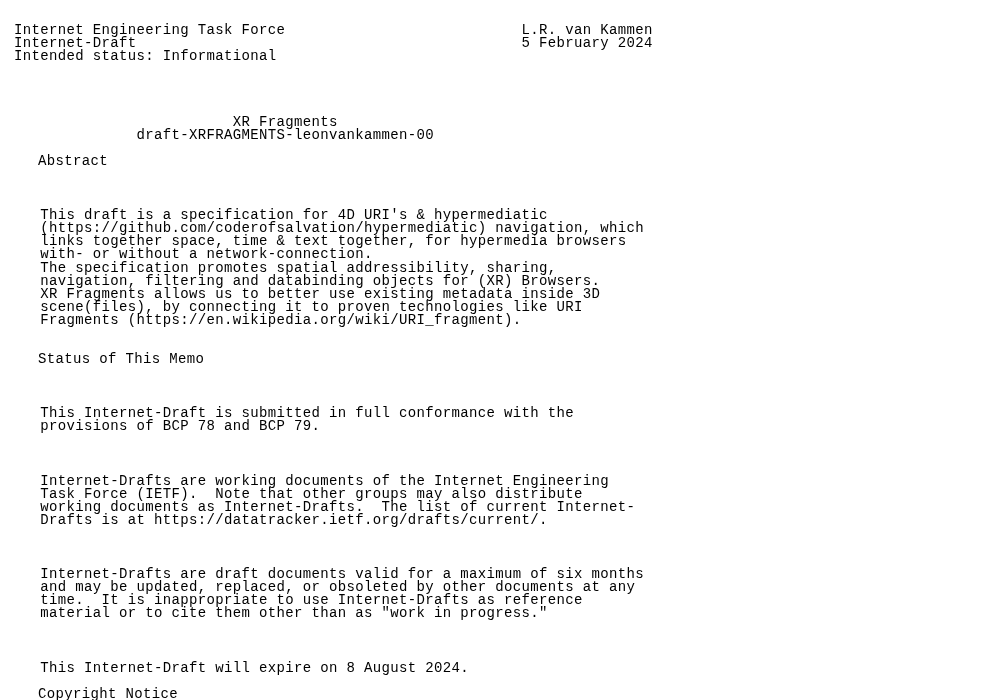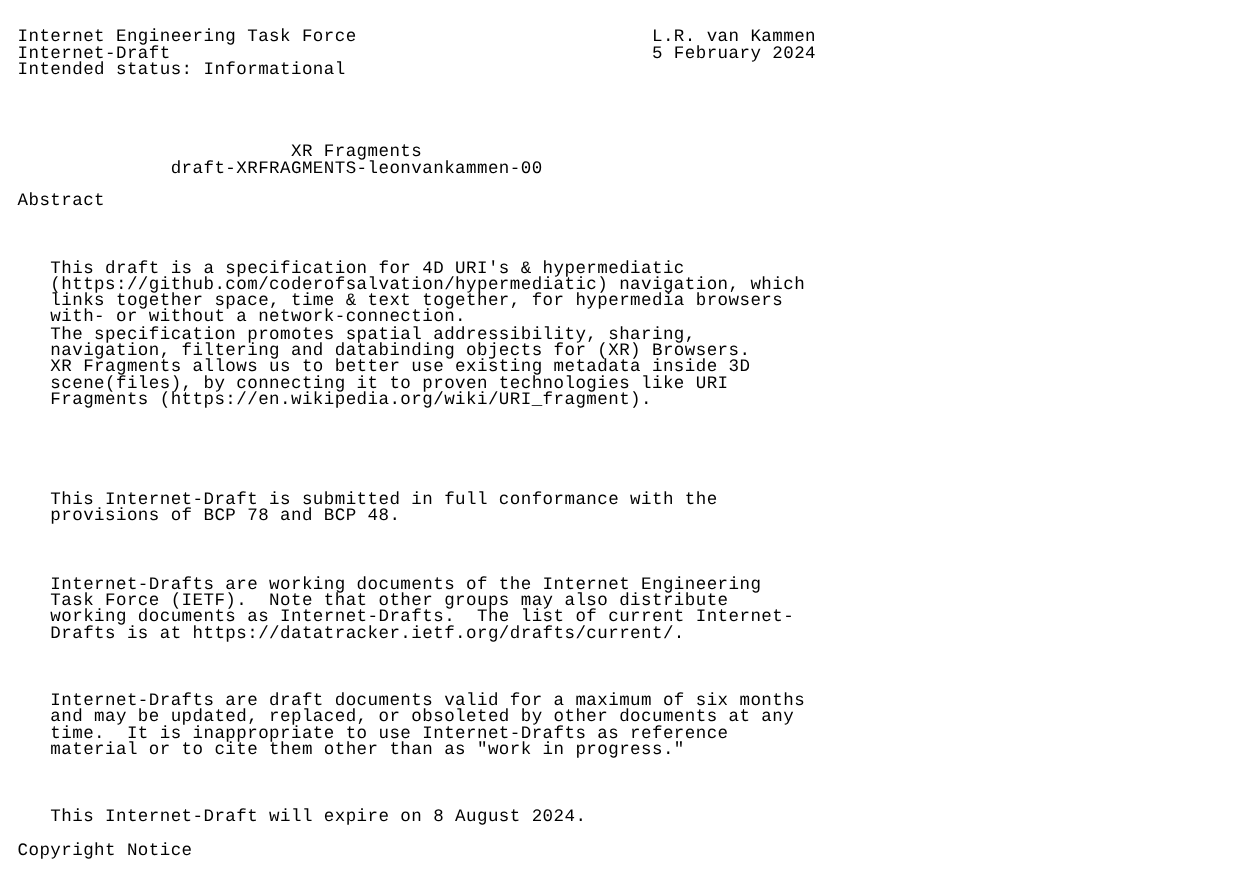--- a/index.html
+++ b/index.html
@@ -36,20 +36,21 @@
     display: block;
     white-space: pre;
   }
   .blank {
     display: block;
     height: 13.1px;
   }
   .section-title {
     display: block;
     white-space: pre;
+    margin-left: 24px;
   }
   .para {
     display: block;
     white-space: pre;
     margin-top: 28px;
   }
   .center {
     display: block;
     white-space: pre;
   }
@@ -59,21 +60,21 @@
 
 <div class="page">
   <pre class="doc"><span class="hdr-row">Internet Engineering Task Force                           L.R. van Kammen</span><span class="hdr-row">Internet-Draft                                            5 February 2024</span><span class="hdr-row">Intended status: Informational</span><span class="blank"></span><span class="blank"></span><span class="blank"></span><span class="blank"></span><span class="center">                         XR Fragments</span><span class="center">              draft-XRFRAGMENTS-leonvankammen-00</span><span class="blank"></span><span class="section-title">Abstract</span><span class="blank"></span><span class="para">   This draft is a specification for 4D URI's &amp; hypermediatic
    (https://github.com/coderofsalvation/hypermediatic) navigation, which
    links together space, time &amp; text together, for hypermedia browsers
    with- or without a network-connection.
    The specification promotes spatial addressibility, sharing,
    navigation, filtering and databinding objects for (XR) Browsers.
    XR Fragments allows us to better use existing metadata inside 3D
    scene(files), by connecting it to proven technologies like URI
-   Fragments (https://en.wikipedia.org/wiki/URI_fragment).</span><span class="blank"></span><span class="blank"></span><span class="blank"></span><span class="para">   This Internet-Draft is submitted in full conformance with the
-   provisions of BCP 78 and BCP 48.</span><span class="blank"></span><span class="para">   Internet-Drafts are working documents of the Internet Engineering
+   Fragments (https://en.wikipedia.org/wiki/URI_fragment).</span><span class="blank"></span><span class="blank"></span><span class="section-title">Status of This Memo</span><span class="blank"></span><span class="para">   This Internet-Draft is submitted in full conformance with the
+   provisions of BCP 78 and BCP 79.</span><span class="blank"></span><span class="para">   Internet-Drafts are working documents of the Internet Engineering
    Task Force (IETF).  Note that other groups may also distribute
    working documents as Internet-Drafts.  The list of current Internet-
    Drafts is at https://datatracker.ietf.org/drafts/current/.</span><span class="blank"></span><span class="para">   Internet-Drafts are draft documents valid for a maximum of six months
    and may be updated, replaced, or obsoleted by other documents at any
    time.  It is inappropriate to use Internet-Drafts as reference
    material or to cite them other than as "work in progress."</span><span class="blank"></span><span class="para">   This Internet-Draft will expire on 8 August 2024.</span><span class="blank"></span><span class="section-title">Copyright Notice</span><span class="blank"></span></pre>
 </div>
 
 </body></html>

